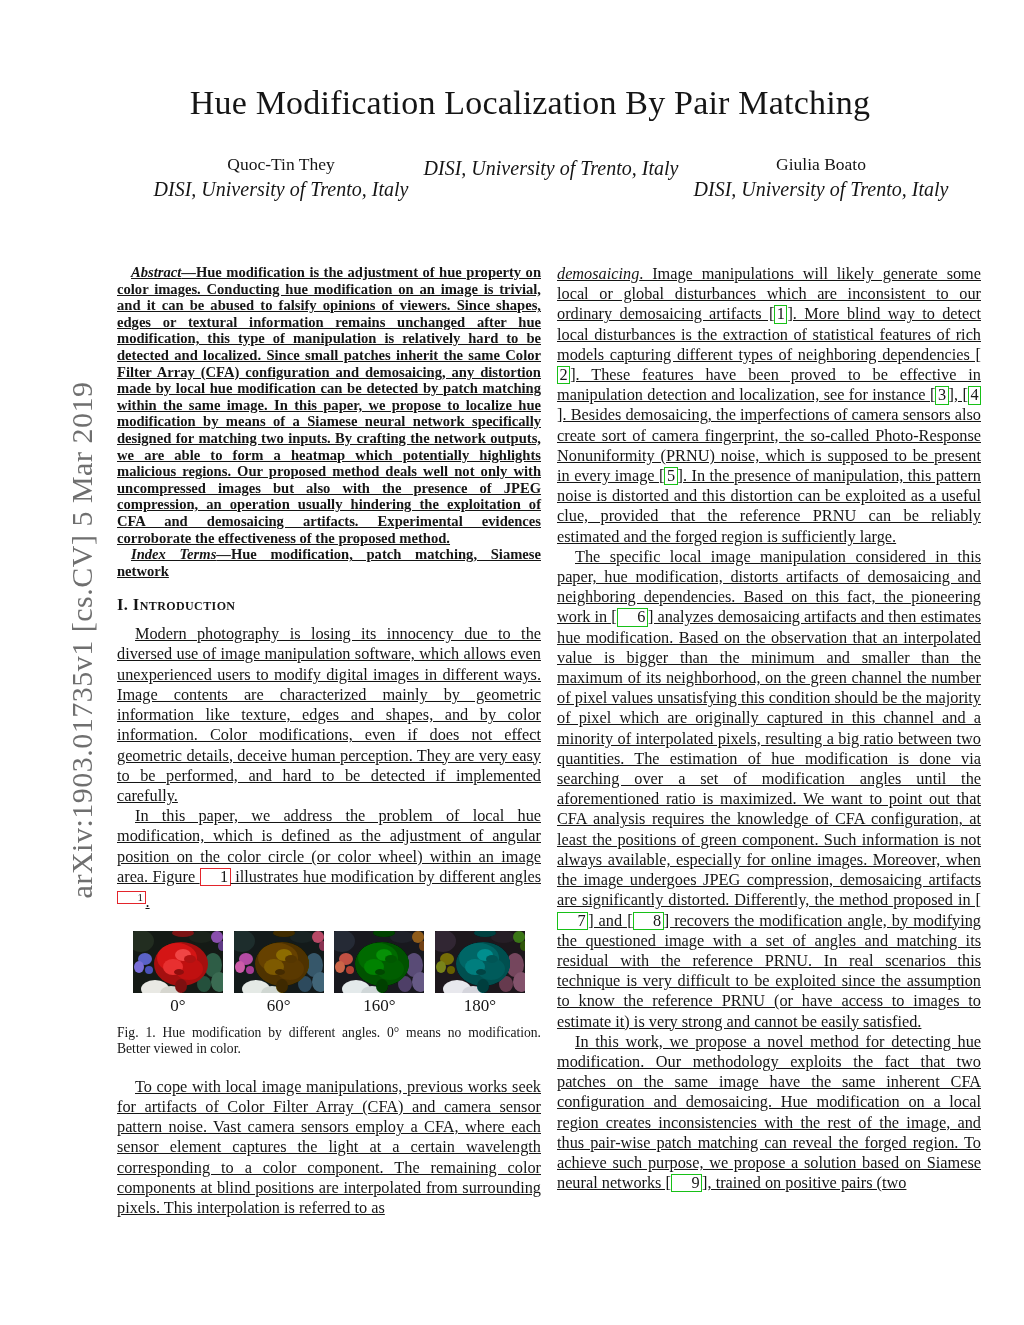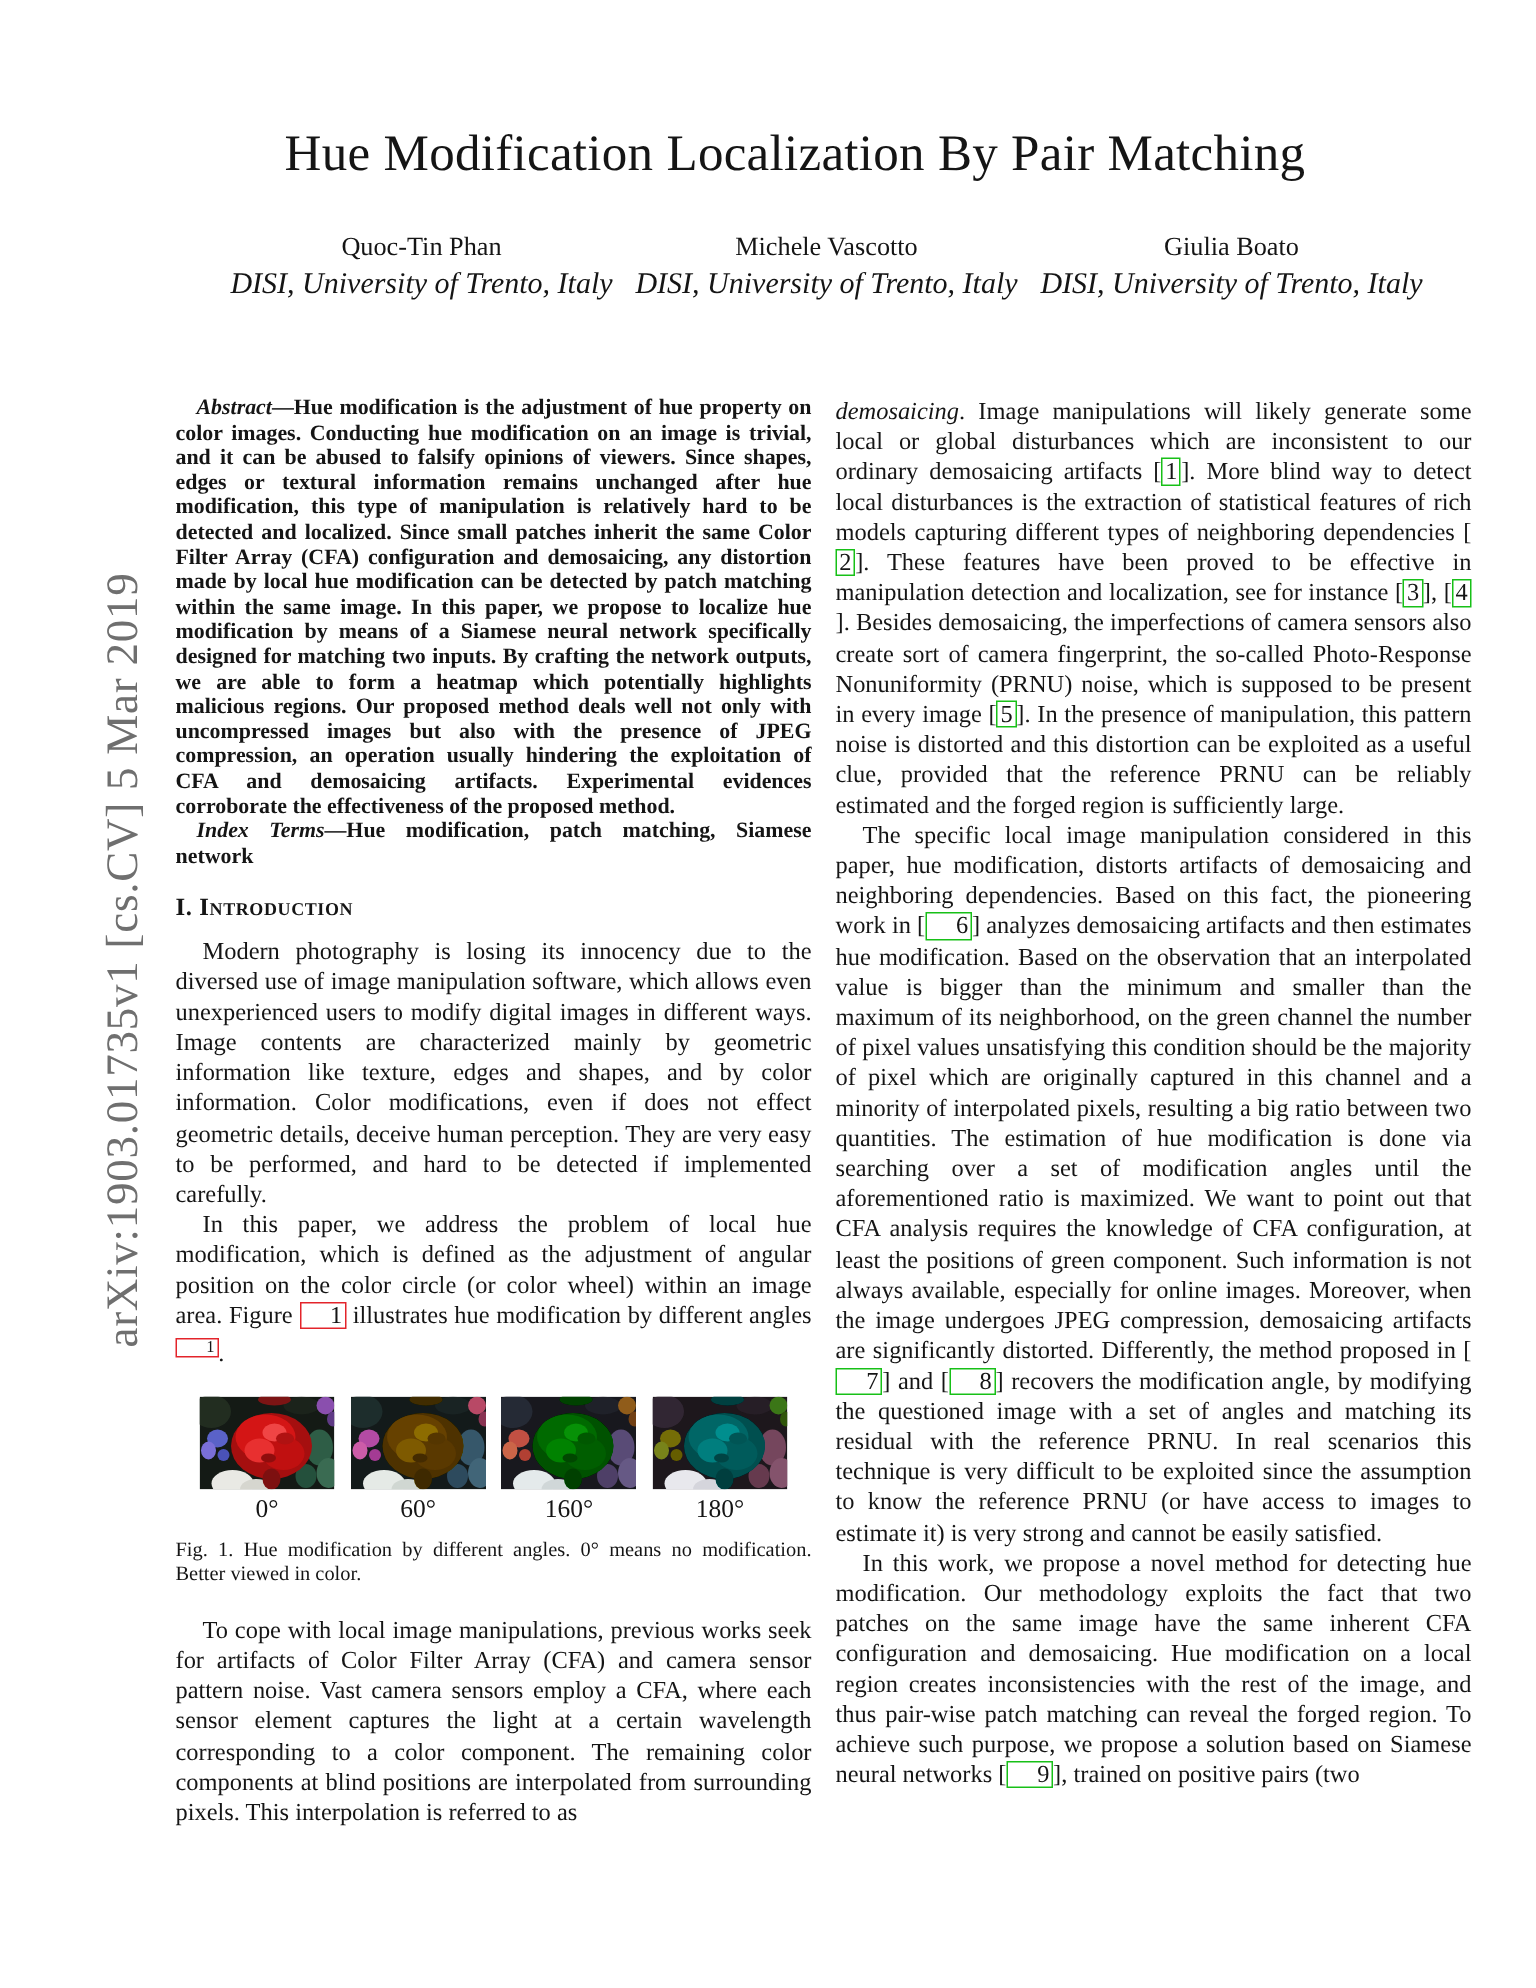--- a/index.html
+++ b/index.html
@@ -13,21 +13,21 @@
   .author{flex:1;text-align:center;}
   .author .nm{font-size:17.5px;}
   .author .af{font-size:20px;font-style:italic;margin-top:3px;}
 
   .arxiv{position:absolute;top:640px;left:46px;transform:translate(-50%,-50%) rotate(-90deg);
          white-space:nowrap;font-size:30px;color:#6f6f6f;letter-spacing:.5px;}
 
   .col{position:absolute;top:264px;width:424px;}
   .col-left{left:81px;}
   .col-right{left:521px;}
-  .col p{margin:0;text-align:justify;font-size:16.3px;line-height:20.2px;text-indent:18px;}
+  .col p{margin:0;text-align:justify;font-size:16.3px;line-height:20.2px;text-indent:18px;text-decoration:underline;}
   .col p.noindent{text-indent:0;}
   .abstract{font-weight:bold;font-size:14.6px !important;line-height:16.6px !important;text-indent:14px !important;}
   .lab-ital{font-style:italic;}
   .ital{font-style:italic;}
   h2{margin:16px 0 9px 0;text-align:left;font-size:16.5px;font-weight:700;
      font-variant:small-caps;letter-spacing:.4px;}
 
   .cbox{border:1.5px solid var(--cite,#17c017);padding:0 1.5px;line-height:1;display:inline-block;}
   .rbox{border:1.5px solid var(--ref,#e3242b);padding:0 1.5px;line-height:1;display:inline-block;}
   sup .rbox{font-size:11px;}
@@ -46,25 +46,24 @@
 </style>
 </head>
 <body>
 
 <div class="page">
 
   <div class="title">Hue Modification Localization By Pair Matching</div>
 
   <div class="authors">
     <div class="author">
-      <div class="nm">Quoc-Tin Phan</div>
+      <div class="nm">Quoc-Tin They</div>
       <div class="af">DISI, University of Trento, Italy</div>
     </div>
     <div class="author">
-      <div class="nm">Michele Vascotto</div>
       <div class="af">DISI, University of Trento, Italy</div>
     </div>
     <div class="author">
       <div class="nm">Giulia Boato</div>
       <div class="af">DISI, University of Trento, Italy</div>
     </div>
   </div>
 
   <div class="arxiv">arXiv:1903.01735v1  [cs.CV]  5 Mar 2019</div>
 

